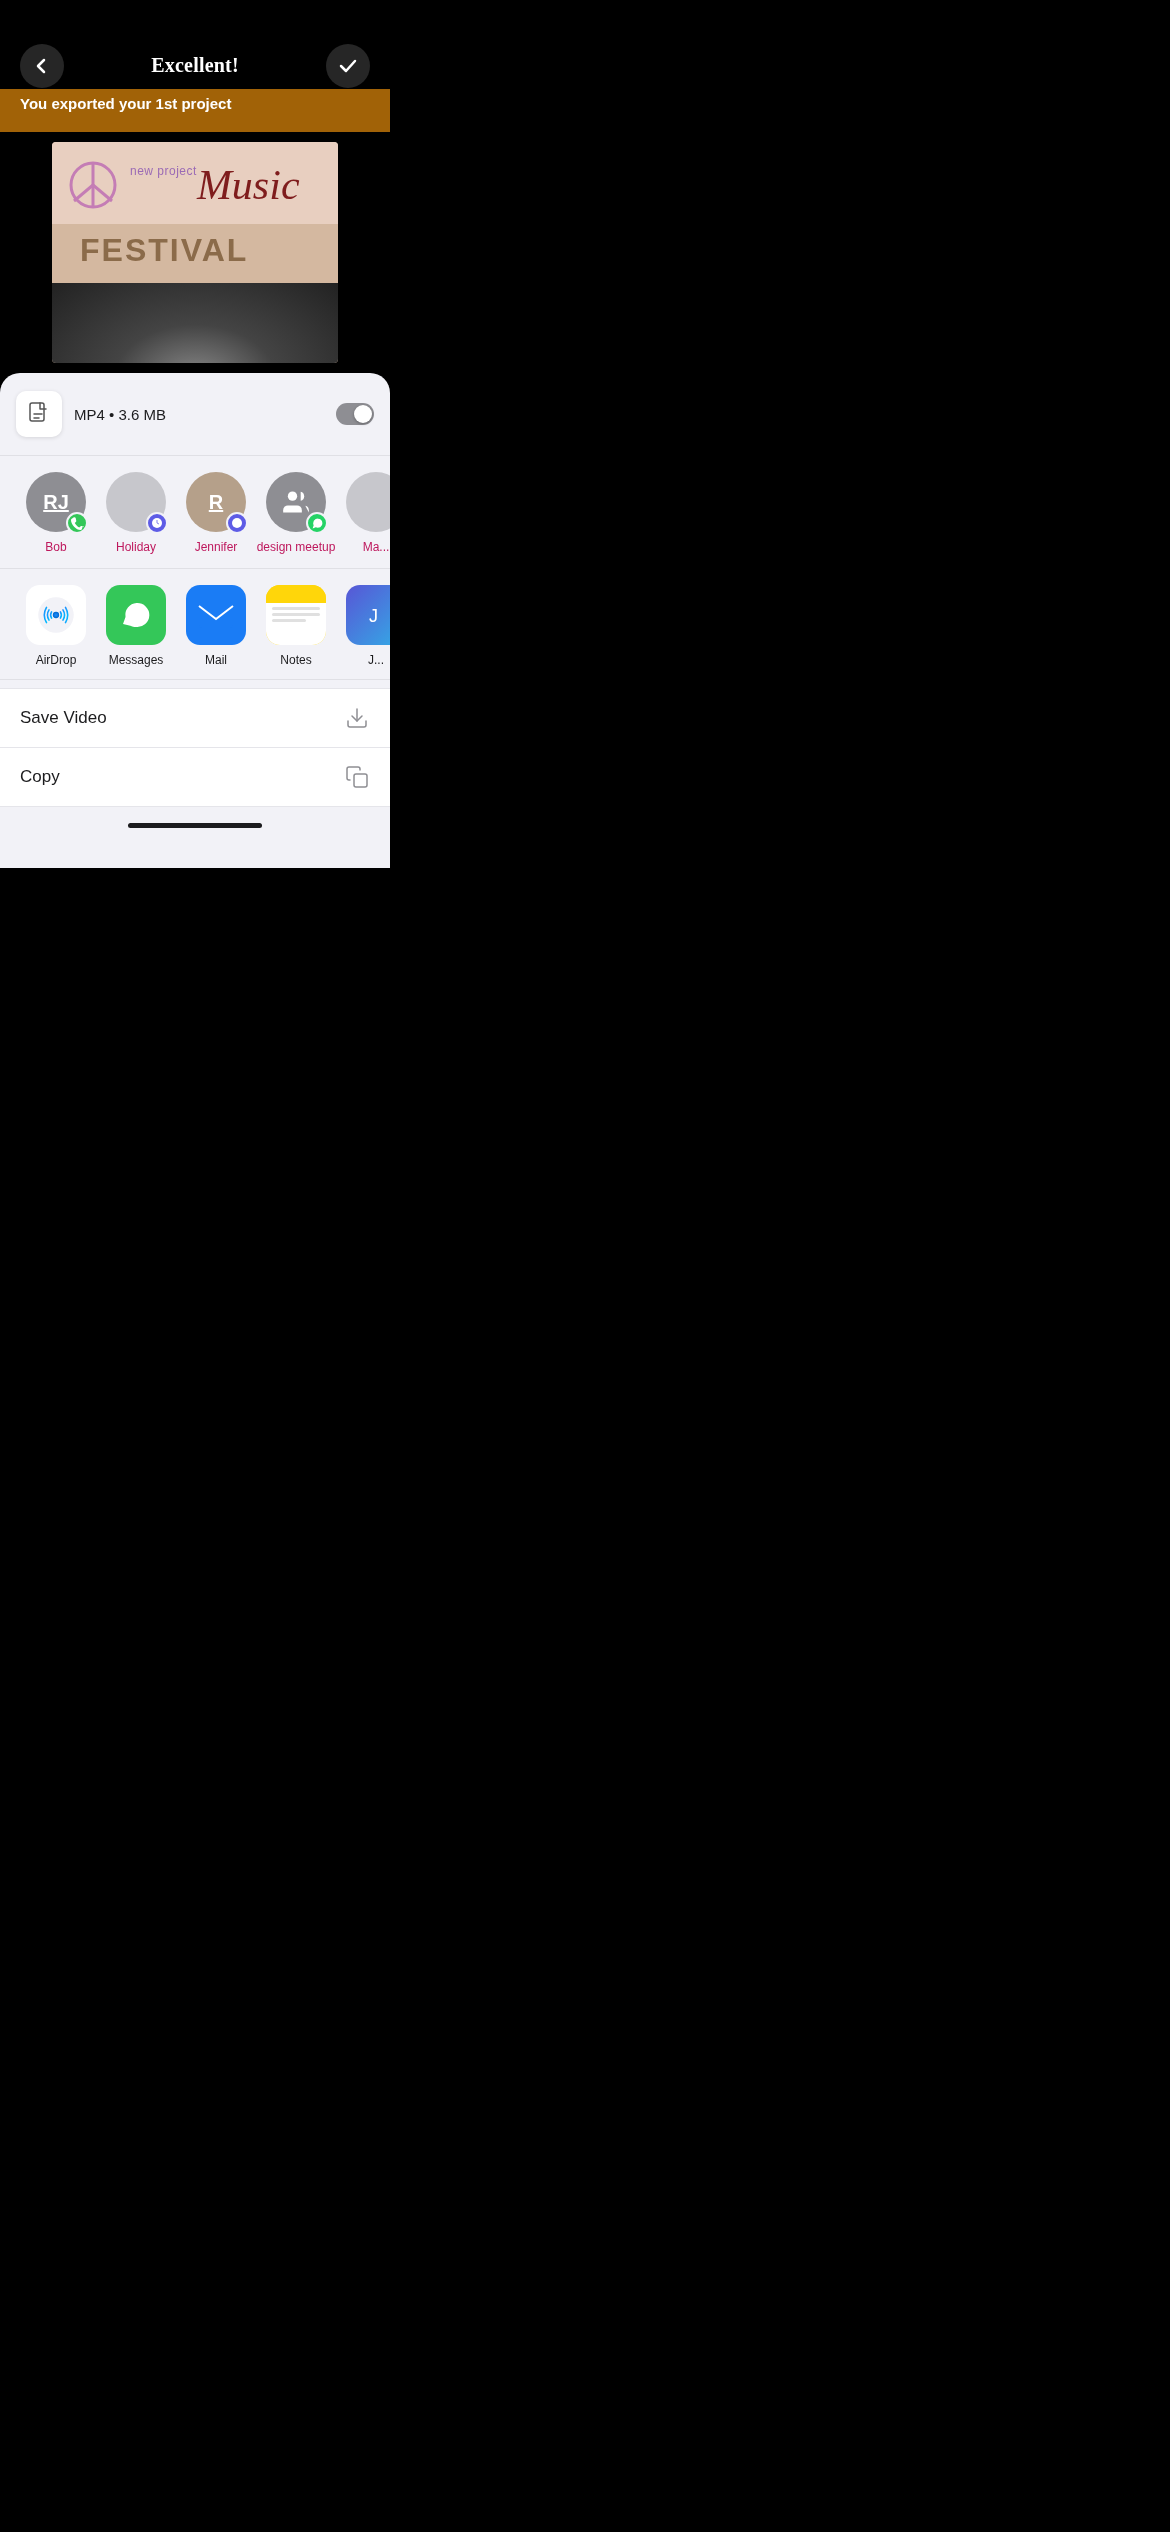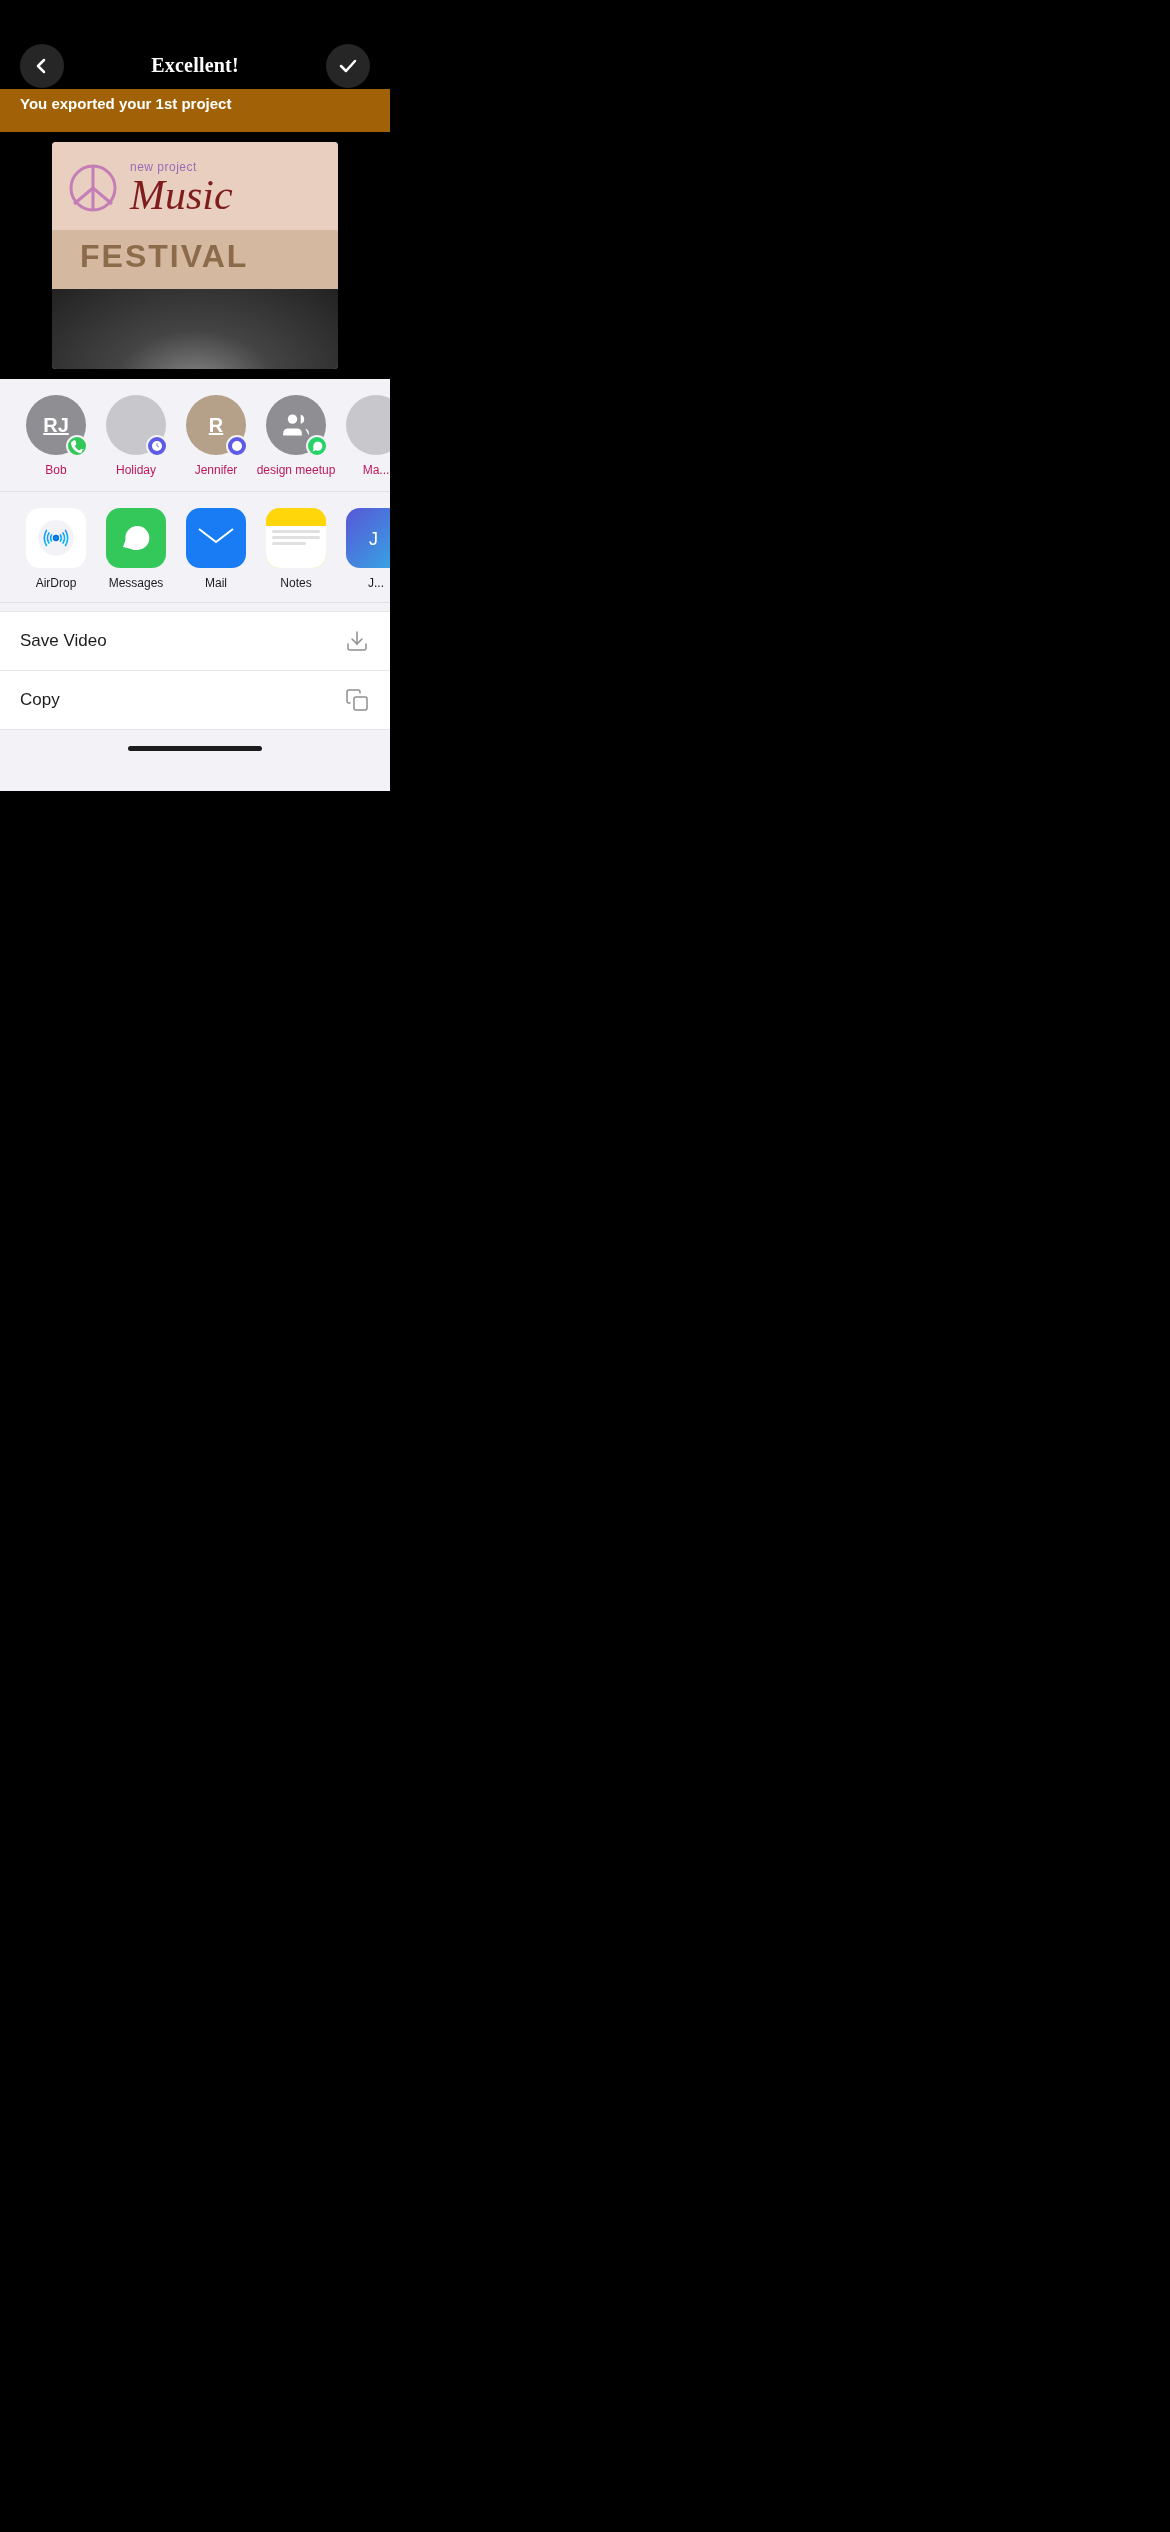--- a/index.html
+++ b/index.html
@@ -114,21 +114,21 @@
     }
 
     .peace-icon {
       width: 50px;
       height: 50px;
       flex-shrink: 0;
     }
 
     .preview-text-block {
       display: flex;
-      flex-direction: column;
+      flex-direction: row;
     }
 
     .preview-label {
       font-size: 12px;
       color: #9b6bb5;
       font-weight: 500;
       letter-spacing: 0.5px;
     }
 
     .preview-music {
@@ -450,20 +450,34 @@
     </div>
     <div class="preview-festival">
       <div class="preview-festival-text">FESTIVAL</div>
     </div>
     <div class="preview-bottom-image"></div>
   </div>
 </div>
 
 <div class="share-sheet">
 
+  <div class="file-info-row">
+    <div class="file-info-left">
+      <div class="file-icon">
+        <svg viewBox="0 0 26 26" fill="none" stroke="#555" stroke-width="1.5" stroke-linecap="round" stroke-linejoin="round">
+          <rect x="4" y="2" width="14" height="18" rx="2" ry="2"></rect>
+          <polyline points="14,2 14,8 20,8"></polyline>
+          <line x1="8" y1="13" x2="16" y2="13"></line>
+          <line x1="8" y1="17" x2="13" y2="17"></line>
+        </svg>
+      </div>
+      <span class="file-meta">MP4 • 3.6 MB</span>
+    </div>
+    <button class="toggle-btn"></button>
+  </div>
 
   <div class="contacts-section">
     <div class="contacts-scroll">
 
       <div class="contact-item">
         <div class="contact-avatar" style="background:#8e8e93;">
           <span>RJ</span>
           <div class="contact-badge" style="background:#34c759;">
             <svg width="13" height="13" viewBox="0 0 20 20" fill="#fff">
                 <path d="M18 14.5c0 .3-.1.6-.2.9l-1.2 3.3c-.3.7-1 1.2-1.8 1.2C8 20 0 12 0 4.5c0-.8.5-1.5 1.2-1.8L4.5.5C4.7.4 5 .3 5.3.3c.9 0 1.7.6 1.9 1.4l.9 4c.2.7-.1 1.5-.7 2L5.8 9.3C7.2 12 10 14.8 12.7 16.2l1.6-1.6c.5-.6 1.3-.9 2-.7l4 .9c.9.2 1.5 1 1.7 1.7z"></path>

